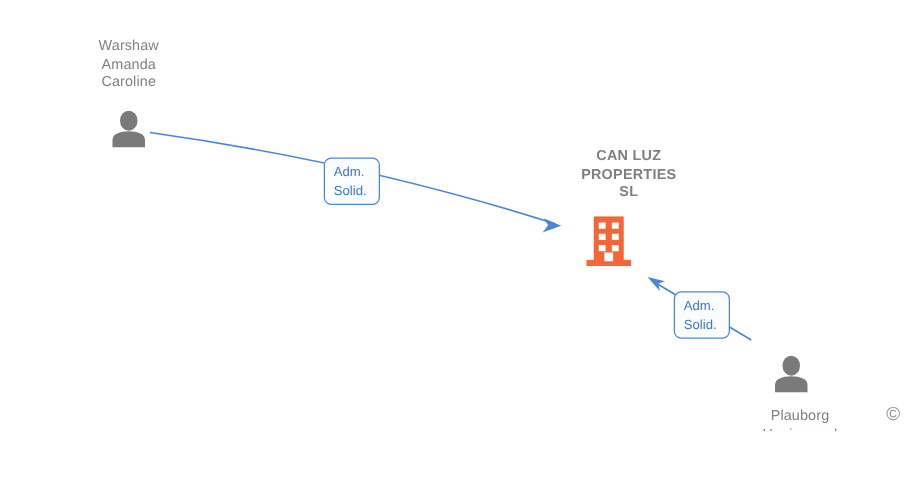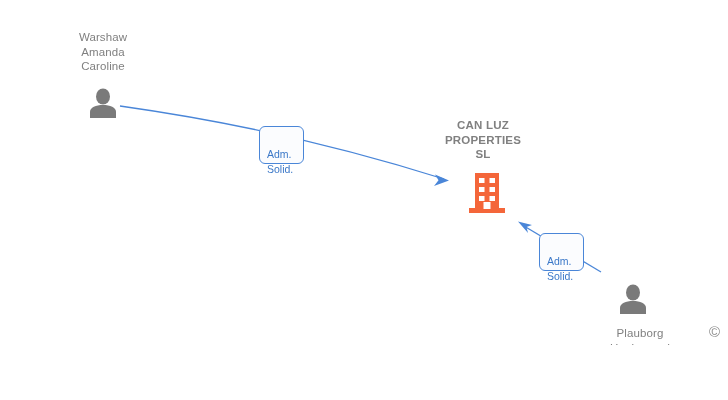--- a/index.html
+++ b/index.html
@@ -63,21 +63,21 @@
 
   
   .rel-box {
     position: absolute;
     border: 1px solid #4a86d8;
     border-radius: 6px;
     background: #fbfcfe;
     color: #3b78c8;
     font-size: 10.5px;
     line-height: 15px;
-    padding: 20px 7px 5px 7px;
+    padding: 4px 7px 5px 7px;
     box-sizing: border-box;
     white-space: pre-line;
   }
 
   
   #watermark {
     position: absolute;
     right: 8px;
     bottom: 6px;
     display: flex;
@@ -120,21 +120,21 @@
 Amanda
 Caroline</div>
 
   <div class="node" style="left:87px; top:88px;">
     <svg class="person-icon" viewBox="0 0 32 30">
       <ellipse cx="16" cy="8.5" rx="7" ry="8" fill="#7a7a7a"></ellipse>
       <path d="M 3 30 L 3 24 C 3 19.2 8.8 17 16 17 C 23.2 17 29 19.2 29 24 L 29 30 Z" fill="#7a7a7a"></path>
     </svg>
   </div>
 
-  <div class="node-label company" style="left:428px; top:118px; width:110px;">CAN LUZ
+  <div class="node-label company" style="left:448px; top:118px; width:110px;">CAN LUZ
 PROPERTIES
 SL</div>
 
   <div class="node" style="left:469px; top:173px;">
     <svg class="company-icon" viewBox="0 0 36 40">
 
       <rect x="6" y="0" width="24" height="36" fill="#f4663a"></rect>
 
       <rect x="0" y="35" width="36" height="5" fill="#f4663a"></rect>
 

